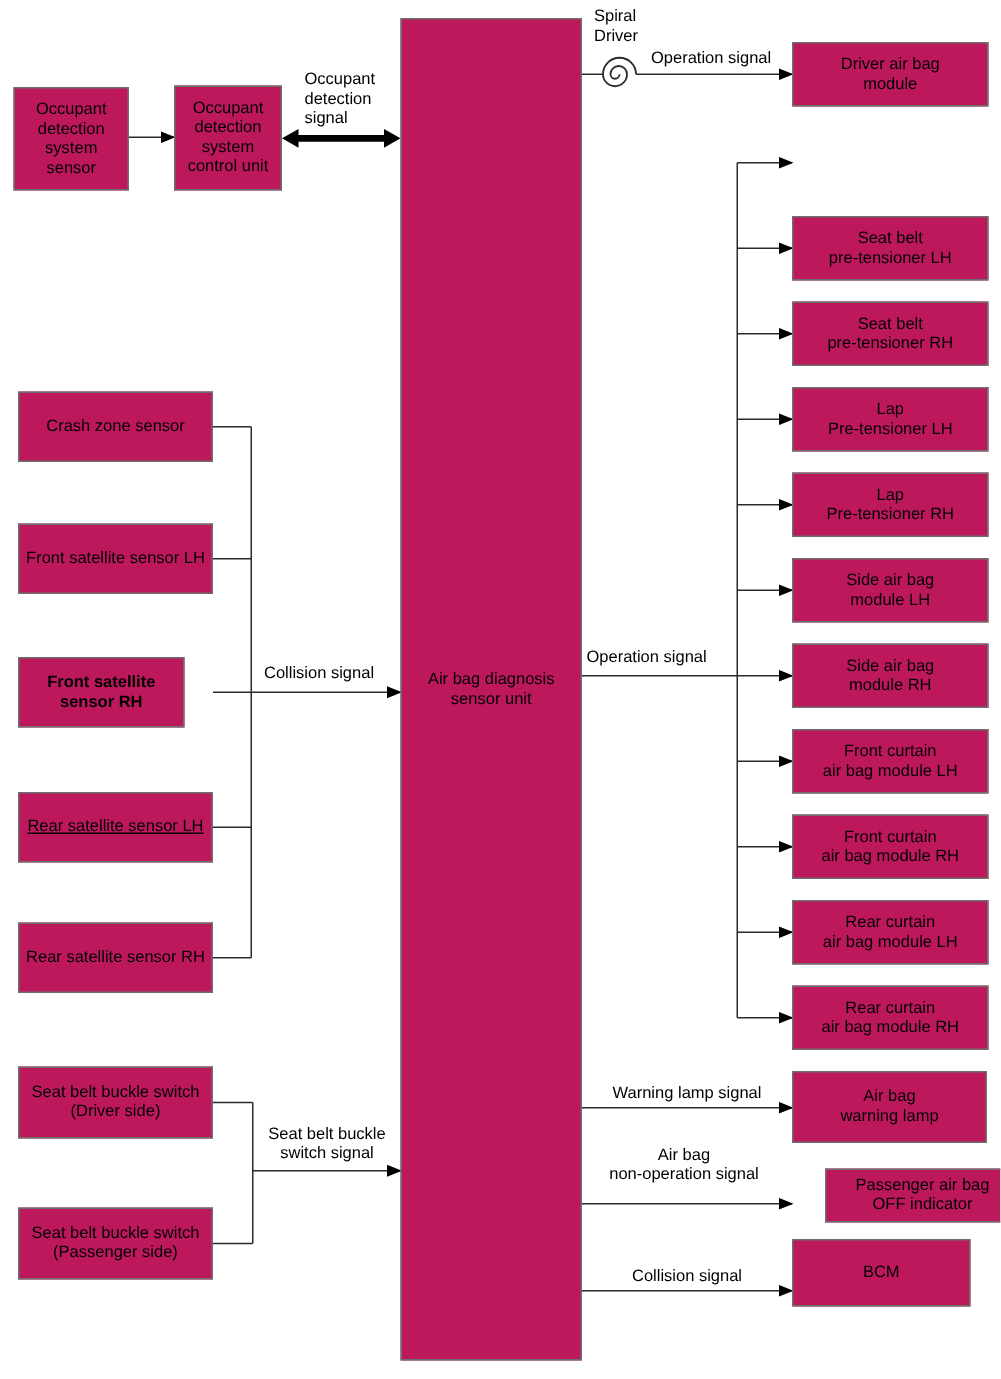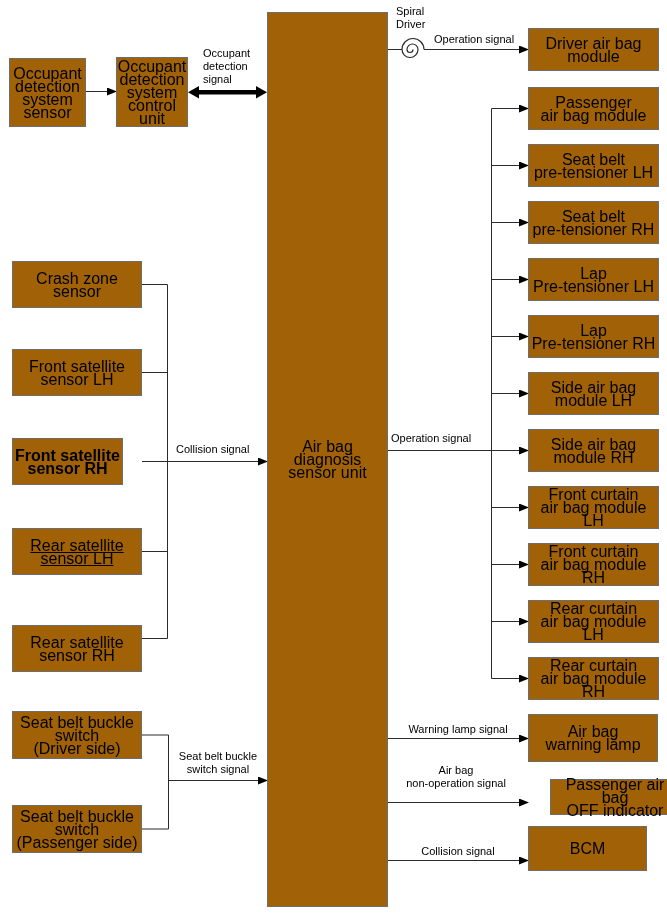--- a/index.html
+++ b/index.html
@@ -3,23 +3,23 @@
 <meta charset="utf-8">
 <style>
   html,body{margin:0;padding:0;background:#fff;}
   .canvas{
     position:relative;width:667px;height:919px;background:#fff;
     font-family:"Liberation Sans","DejaVu Sans",sans-serif;color:#000;
     overflow:hidden;
   }
   .wires{position:absolute;left:0;top:0;width:667px;height:919px;}
   .box{
-    position:absolute;box-sizing:border-box;border:1px solid #6e6e6e;background:#a16207;
+    position:absolute;box-sizing:border-box;border:1px solid #6e6e6e;background:#be185d;
     display:flex;align-items:center;justify-content:center;text-align:center;
-    font-size:16px;line-height:13px;white-space:pre-line;color:#000;
+    font-size:11px;line-height:13px;white-space:pre-line;color:#000;
   }
   .lbl{
     position:absolute;font-size:11px;line-height:13px;white-space:pre-line;color:#000;
   }
   .lbl.center{text-align:center;}
   .figid{position:absolute;font-size:9px;line-height:10px;color:#333;text-align:right;margin-top:41px;}
 </style>
 </head>
 <body>
 
@@ -94,22 +94,20 @@
 
   <div class="box" style="left:267px;top:12px;width:121px;height:895px;">Air bag diagnosis
 sensor unit</div>
 
   <div class="lbl" style="left:396px;top:5px;">Spiral
 Driver</div>
   <div class="lbl" style="left:434px;top:33px;">Operation signal</div>
   <div class="box" style="left:528px;top:28px;width:131px;height:43px;">Driver air bag
 module</div>
 
-  <div class="box" style="left:528px;top:87px;width:131px;height:43px;">Passenger
-air bag module</div>
   <div class="box" style="left:528px;top:144px;width:131px;height:43px;">Seat belt
 pre-tensioner LH</div>
   <div class="box" style="left:528px;top:201px;width:131px;height:43px;">Seat belt
 pre-tensioner RH</div>
   <div class="box" style="left:528px;top:258px;width:131px;height:43px;">Lap
 Pre-tensioner LH</div>
   <div class="box" style="left:528px;top:315px;width:131px;height:43px;">Lap
 Pre-tensioner RH</div>
   <div class="box" style="left:528px;top:372px;width:131px;height:43px;">Side air bag
 module LH</div>
@@ -123,21 +121,21 @@
 air bag module LH</div>
   <div class="box" style="left:528px;top:657px;width:131px;height:43px;">Rear curtain
 air bag module RH</div>
 
   <div class="lbl" style="left:391px;top:432px;">Operation signal</div>
 
   <div class="box" style="left:12px;top:261px;width:130px;height:47px;">Crash zone sensor</div>
   <div class="box" style="left:12px;top:349px;width:130px;height:47px;">Front satellite sensor LH</div>
   <div class="box" style="left:12px;top:438px;width:111px;height:47px;font-weight:bold;">Front satellite sensor RH</div>
   <div class="box" style="left:12px;top:528px;width:130px;height:47px;text-decoration:underline;">Rear satellite sensor LH</div>
-  <div class="box" style="left:12px;top:615px;width:130px;height:47px;margin-top:10px;">Rear satellite sensor RH</div>
+  <div class="box" style="left:12px;top:615px;width:130px;height:47px;">Rear satellite sensor RH</div>
   <div class="lbl" style="left:176px;top:443px;">Collision signal</div>
 
   <div class="box" style="left:12px;top:711px;width:130px;height:48px;">Seat belt buckle switch
 (Driver side)</div>
   <div class="box" style="left:12px;top:805px;width:130px;height:48px;">Seat belt buckle switch
 (Passenger side)</div>
   <div class="lbl center" style="left:170px;top:750px;width:96px;">Seat belt buckle
 switch signal</div>
 
   <div class="lbl center" style="left:402px;top:723px;width:112px;">Warning lamp signal</div>

